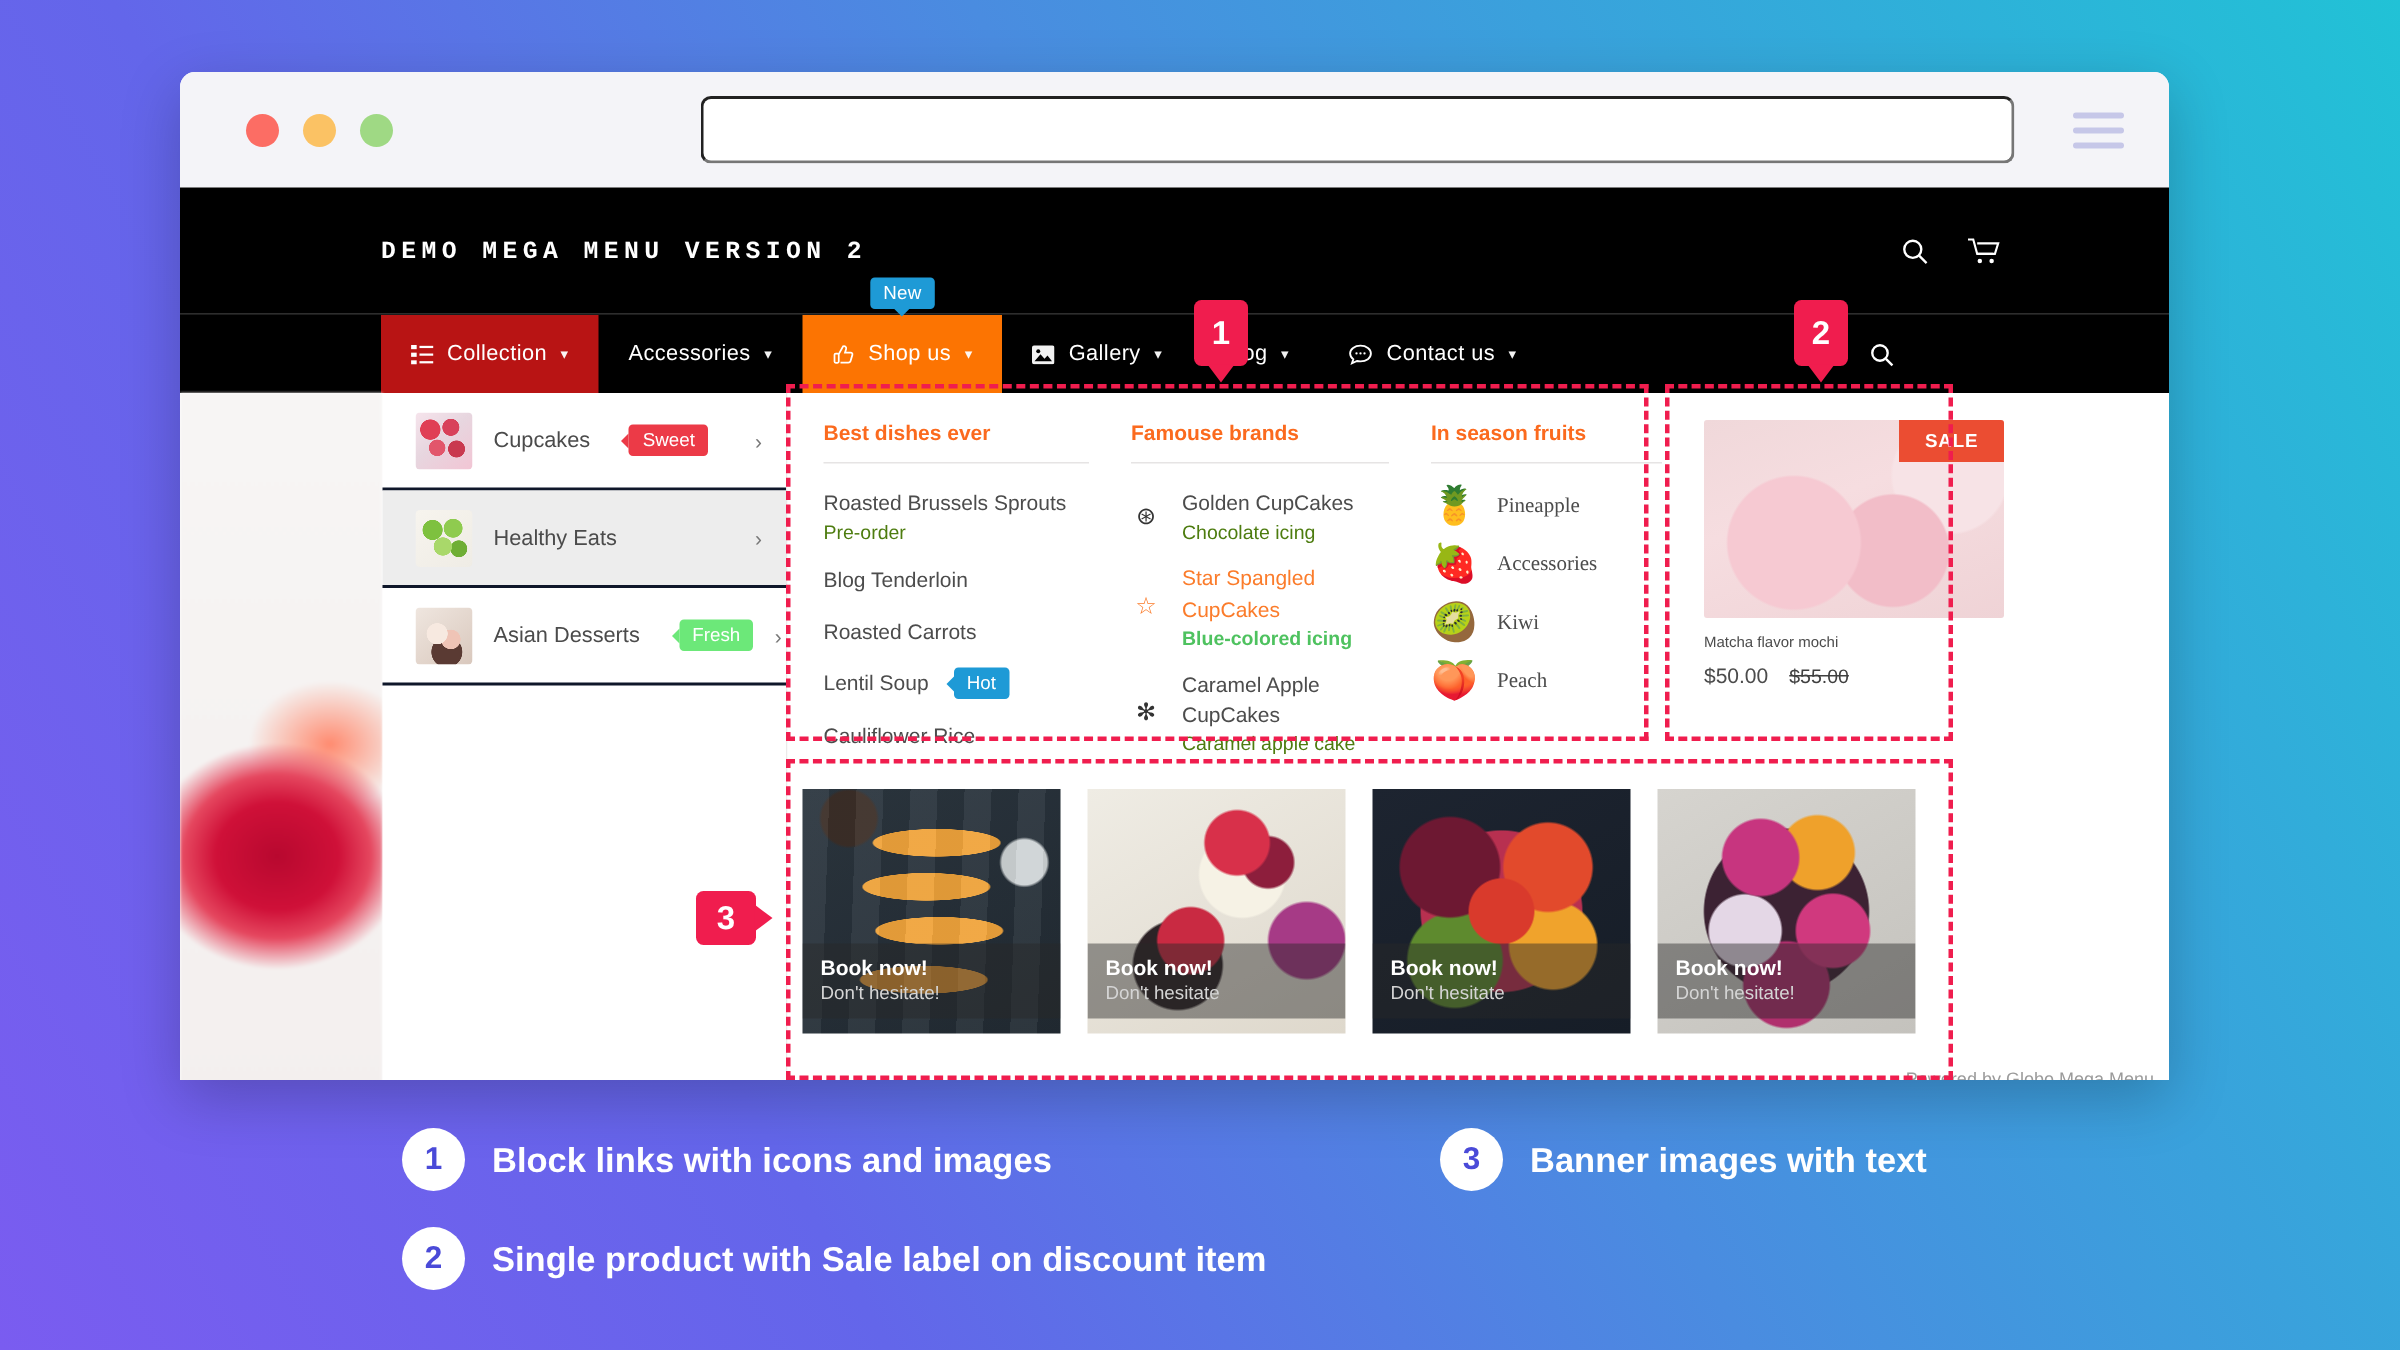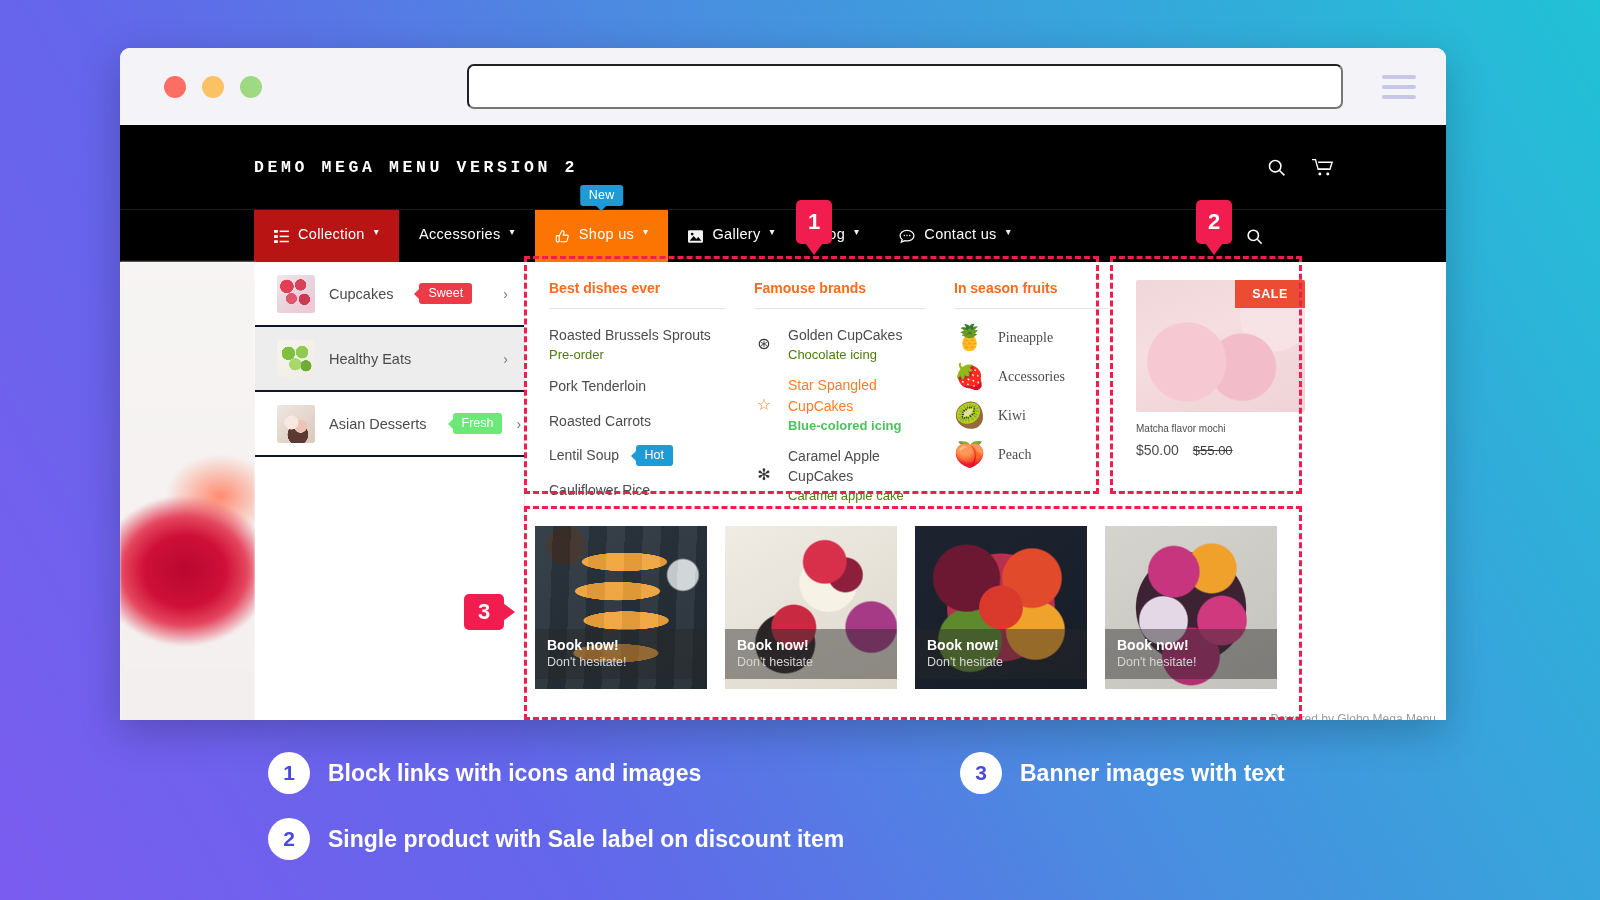--- a/index.html
+++ b/index.html
@@ -60,22 +60,22 @@
 
   
   #navbar {
     height: 53px; background: #000;
     display: flex; align-items: stretch;
     padding-left: 134px;
     border-top: 1px solid #1c1c1c;
     position: relative;
   }
   .nav-item {
-    display: flex; gap: 9px;
-    padding: 16px 20px; color: #fff; font-size: 14.5px;
+    display: flex; align-items: center; gap: 9px;
+    padding: 0 20px; color: #fff; font-size: 14.5px;
     white-space: nowrap; letter-spacing: .3px;
     position: relative;
   }
   .nav-item.red { background: #b81414; }
   .nav-item.orange { background: #fc7402; }
   .nav-item .caret { font-size: 10px; opacity: .95; }
   .nav-item .nicon { display:flex; align-items:center; }
   .nav-badge {
     position: absolute; top: -25px; left: 50%; transform: translateX(-50%);
     background: #1e9ad6; color: #fff; font-size: 12.5px;
@@ -150,21 +150,21 @@
 
   .icon-row { display: flex; align-items: center; gap: 14px; margin-bottom: 13px; }
   .icon-row .gl { width: 20px; text-align: center; font-size: 16px; color: #333; flex:none; }
   .fruit-row { display: flex; align-items: center; gap: 14px; margin-bottom: 14px; }
   .fruit-emoji { font-size: 25px; width: 30px; text-align: center; flex: none; line-height: 1; }
   .fruit-label { color: #4c4c4c; font-size: 14px; font-family: Liberation Serif, serif; }
 
   
   .product { width: 178px; }
   .product-img {
-    width: 169px; height: 132px; position: relative; overflow: hidden; border-radius: 2px;
+    width: 200px; height: 132px; position: relative; overflow: hidden; border-radius: 2px;
     background:
       radial-gradient(circle at 30% 62%, #f6c9d2 0 27%, rgba(246,201,210,0) 28%),
       radial-gradient(circle at 63% 66%, #f2bdc8 0 24%, rgba(242,189,200,0) 25%),
       radial-gradient(circle at 62% 74%, #86b33b 0 11%, rgba(134,179,59,0) 12%),
       radial-gradient(circle at 82% 28%, #f7e3e6 0 20%, rgba(247,227,230,0) 21%),
       linear-gradient(160deg, #f0d8da 0%, #f6dde0 40%, #efd3d6 100%);
   }
   .sale-badge {
     position: absolute; right: 0; top: 0;
     background: #eb4d32; color: #fff; font-size: 12.5px; font-weight: bold;
@@ -381,21 +381,21 @@
 
         <div class="col col-1">
           <div class="col-title">Best dishes ever</div>
           <div class="col-rule"></div>
 
           <div class="link-row">
             <div class="link-main">Roasted Brussels Sprouts</div>
             <div class="link-sub">Pre-order</div>
           </div>
           <div class="link-row">
-            <div class="link-main">Pork Tenderloin</div>
+            <div class="link-main">Blog Tenderloin</div>
           </div>
           <div class="link-row">
             <div class="link-main">Roasted Carrots</div>
           </div>
           <div class="link-row">
             <div class="link-main" style="display:inline-block">Lentil Soup</div>
             <span class="tag hot"><span>Hot</span></span>
           </div>
           <div class="link-row">
             <div class="link-main">Cauliflower Rice</div>

